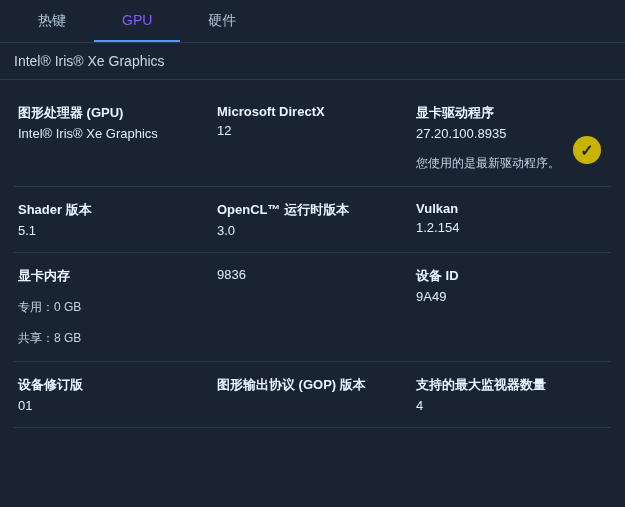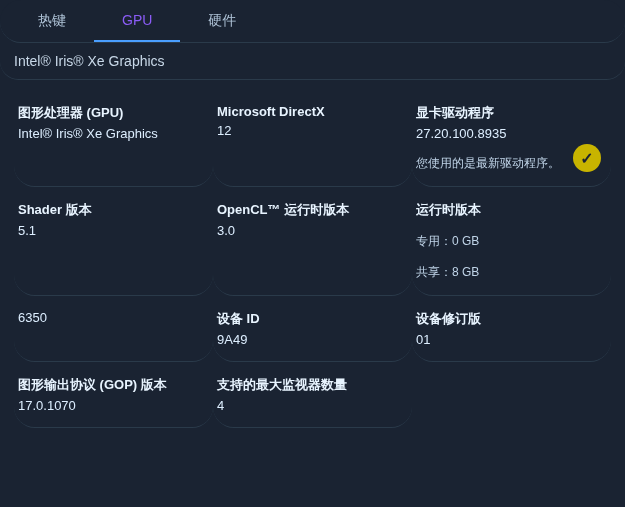--- a/index.html
+++ b/index.html
@@ -1,15 +1,15 @@
 <!DOCTYPE html>
 <html><head>
   <meta charset="utf-8">
   <style>
-    * { margin: 0; padding: 0; box-sizing: border-box; border-radius: 21px; }
+    * { margin: 0; padding: 0; box-sizing: border-box; }
     body {
       width: 625px;
       height: 507px;
       background-color: #1a2332;
       color: #e0e8f0;
       font-family: "Microsoft YaHei", "SimHei", Arial, sans-serif;
       font-size: 13px;
       overflow: hidden;
     }
 
@@ -83,21 +83,21 @@
       margin-top: 14px;
     }
 
     
     .driver-cell {
       position: relative;
     }
 
     .driver-status {
       display: flex;
-      align-items: flex-end;
+      align-items: center;
       gap: 8px;
     }
 
     .driver-info {
       flex: 1;
     }
 
     .checkmark-circle {
       width: 28px;
       height: 28px;
@@ -157,37 +157,40 @@
       </div>
       <div class="info-cell">
         <div class="info-cell-label bold-label">Shader 版本</div>
         <div class="info-cell-value">5.1</div>
       </div>
       <div class="info-cell">
         <div class="info-cell-label bold-label">OpenCL™ 运行时版本</div>
         <div class="info-cell-value">3.0</div>
       </div>
       <div class="info-cell">
-        <div class="info-cell-label bold-label">运行时版本</div>
+        <div class="info-cell-label bold-label">Vulkan</div>
+        <div class="info-cell-value">1.2.154</div>
+      </div>
+      <div class="info-cell">
+        <div class="info-cell-label bold-label">显卡内存</div>
         <div class="info-cell-sub">专用：0 GB</div>
         <div class="info-cell-sub">共享：8 GB</div>
       </div>
       <div class="info-cell">
-        <div class="info-cell-value">6350</div>
+        <div class="info-cell-value">9836</div>
       </div>
       <div class="info-cell">
         <div class="info-cell-label bold-label">设备 ID</div>
         <div class="info-cell-value">9A49</div>
       </div>
       <div class="info-cell">
         <div class="info-cell-label bold-label">设备修订版</div>
         <div class="info-cell-value">01</div>
       </div>
       <div class="info-cell">
         <div class="info-cell-label bold-label">图形输出协议 (GOP) 版本</div>
-        <div class="info-cell-value">17.0.1070</div>
       </div>
       <div class="info-cell">
         <div class="info-cell-label bold-label">支持的最大监视器数量</div>
         <div class="info-cell-value">4</div>
       </div>
     </div>
 </div>
 
 </body></html>

